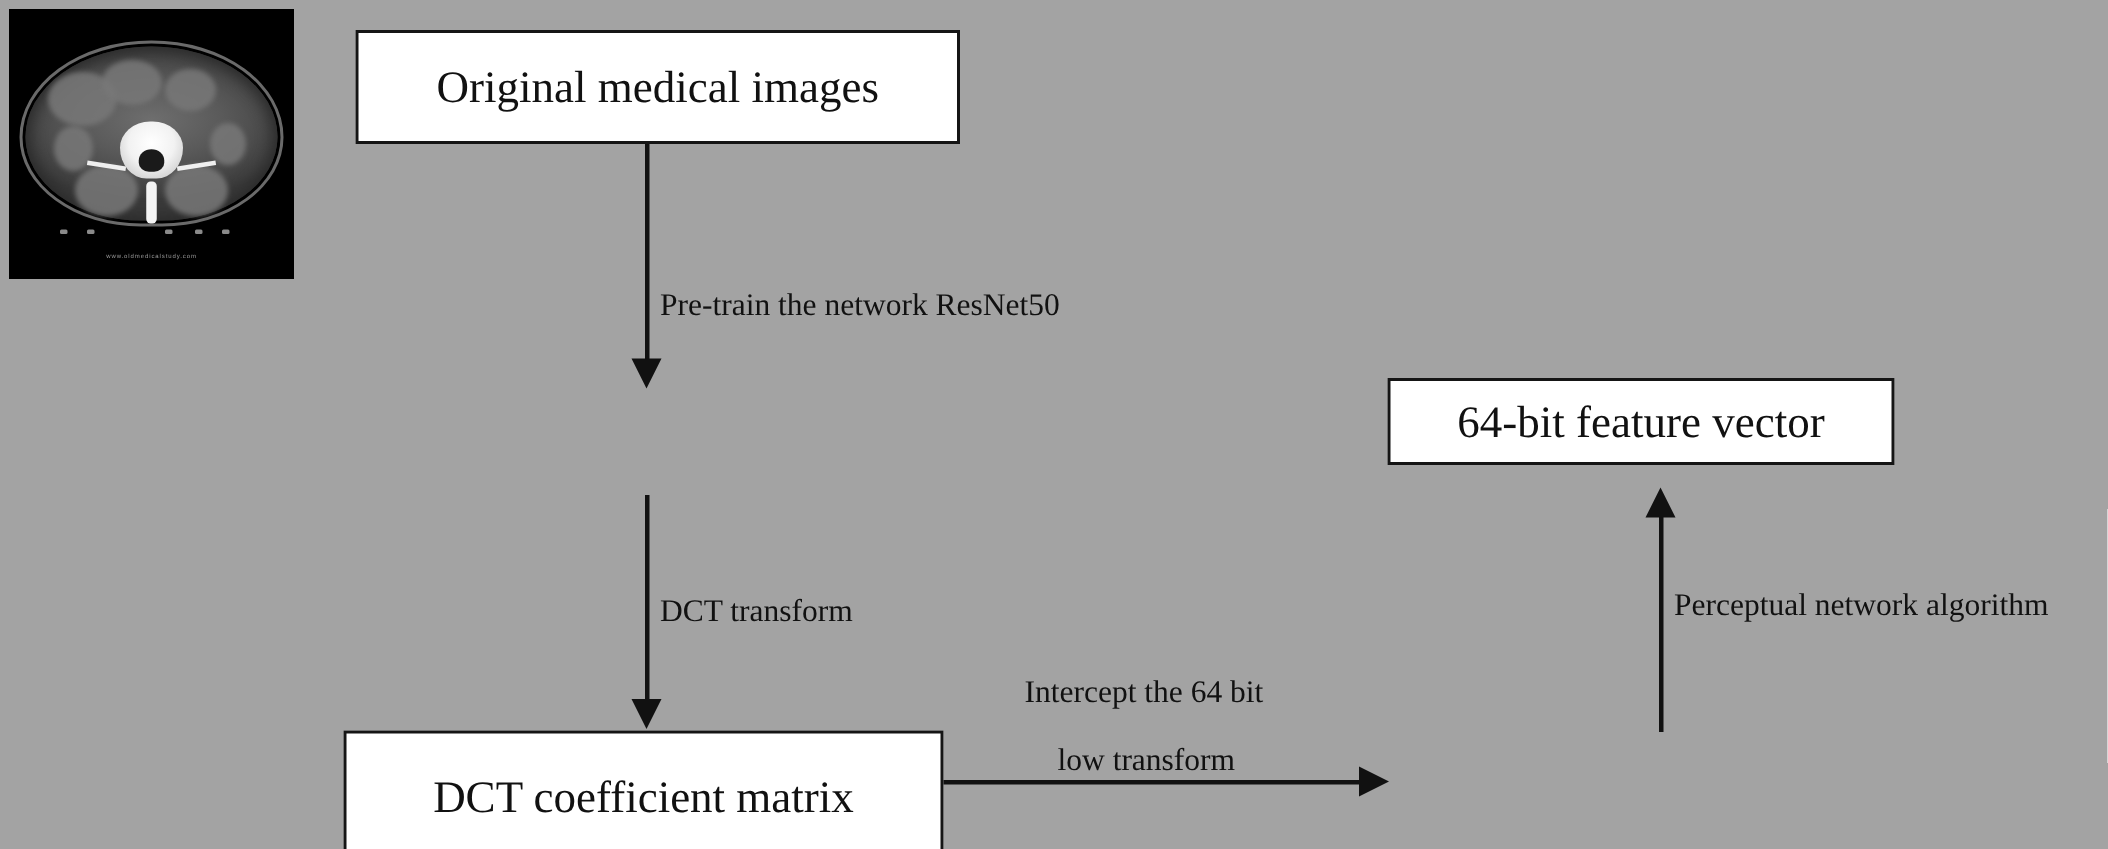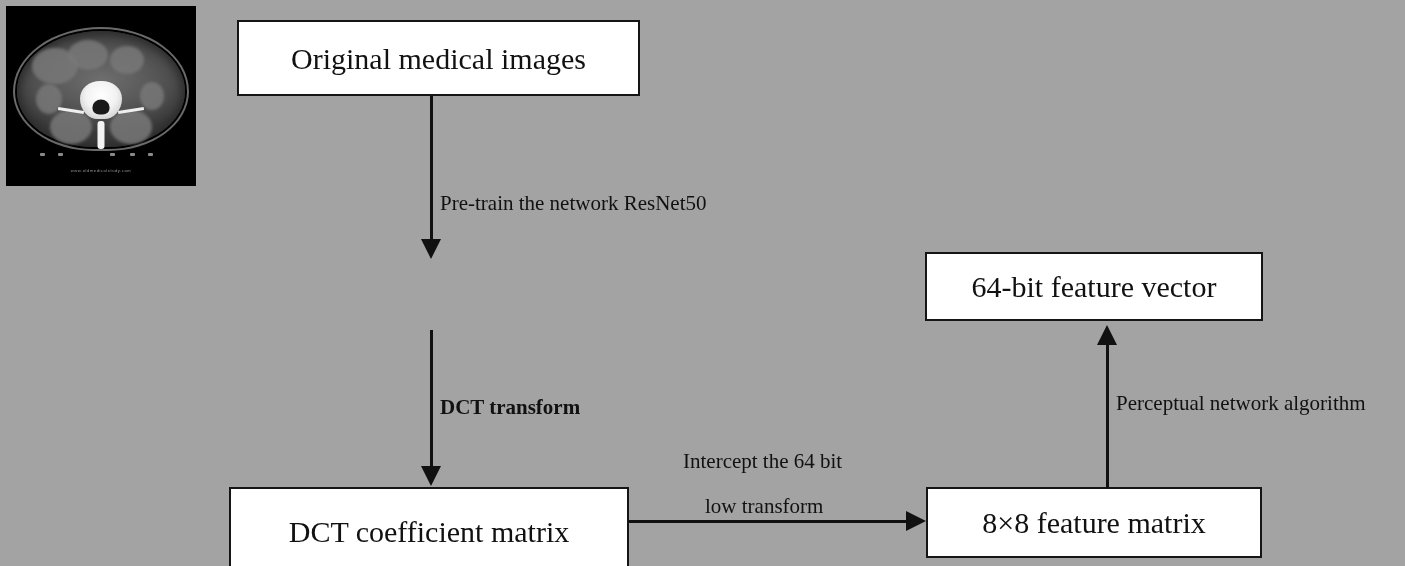--- a/index.html
+++ b/index.html
@@ -224,36 +224,33 @@
     <span class="node-label">Original medical images</span>
   </div>
 
   <div class="vline" style="left:430px; top:96px; height:148px;"></div>
   <div class="arrowhead-down" style="left:421px; top:239px;"></div>
   <div class="edge-label" style="left:440px; top:160px;margin-top:28px;">Pre-train the network ResNet50</div>
 
 
   <div class="vline" style="left:430px; top:330px; height:140px;"></div>
   <div class="arrowhead-down" style="left:421px; top:466px;"></div>
-  <div class="edge-label" style="left:440px; top:392px;font-weight:bold;">DCT transform</div>
+  <div class="edge-label" style="left:440px; top:392px;">DCT transform</div>
 
   <div class="node" style="left:229px; top:487px; width:400px; height:88px;">
     <span class="node-label">DCT coefficient matrix</span>
   </div>
 
   <div class="hline" style="left:629px; top:520px; width:281px;"></div>
   <div class="arrowhead-right" style="left:906px; top:511px;"></div>
   <div class="edge-label centered" style="left:683px; top:446px;">Intercept the 64 bit</div>
   <div class="edge-label centered" style="left:705px; top:491px;">low transform</div>
 
-  <div class="node" style="left:926px; top:487px; width:336px; height:71px;">
-    <span class="node-label">8×8 feature matrix</span>
-  </div>
 
   <div class="vline" style="left:1106px; top:340px; height:148px;"></div>
   <div class="arrowhead-up" style="left:1097px; top:325px;"></div>
   <div class="edge-label" style="left:1116px; top:388px;">Perceptual network algorithm</div>
 
-  <div class="node" style="left:925px; top:252px; width:338px; height:69px;">
+  <div class="node" style="left:925px; top:252px; width:338px; height:58px;">
     <span class="node-label">64-bit feature vector</span>
   </div>
 
 </div>
 
 </body></html>

